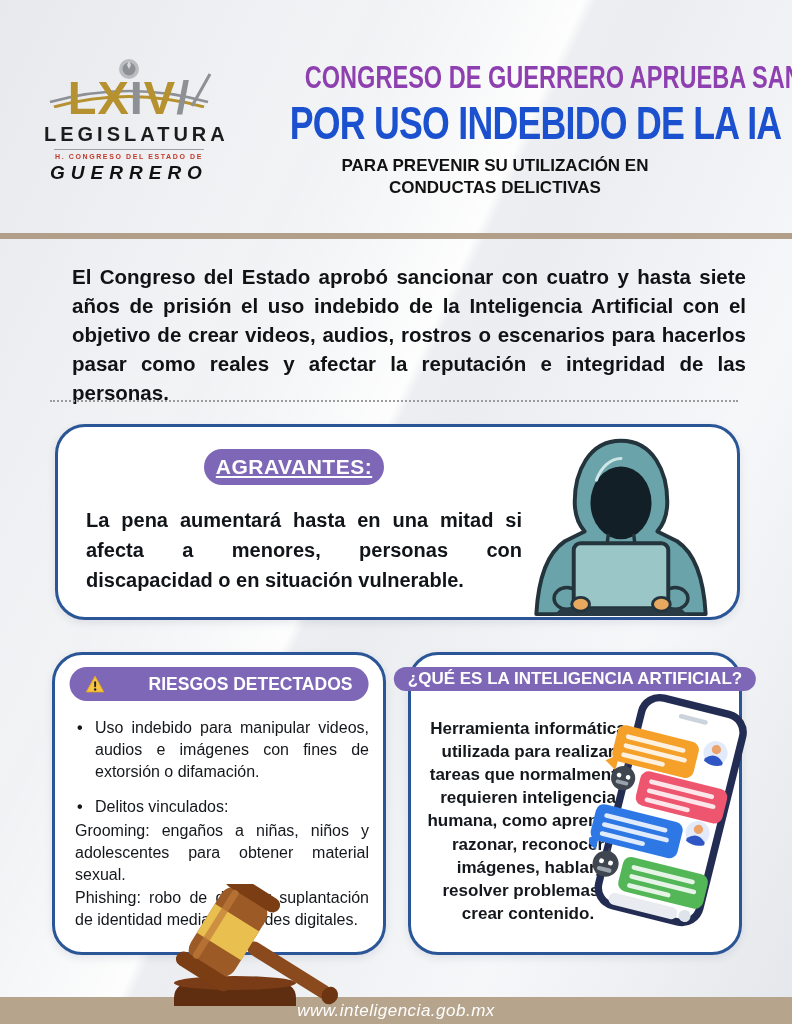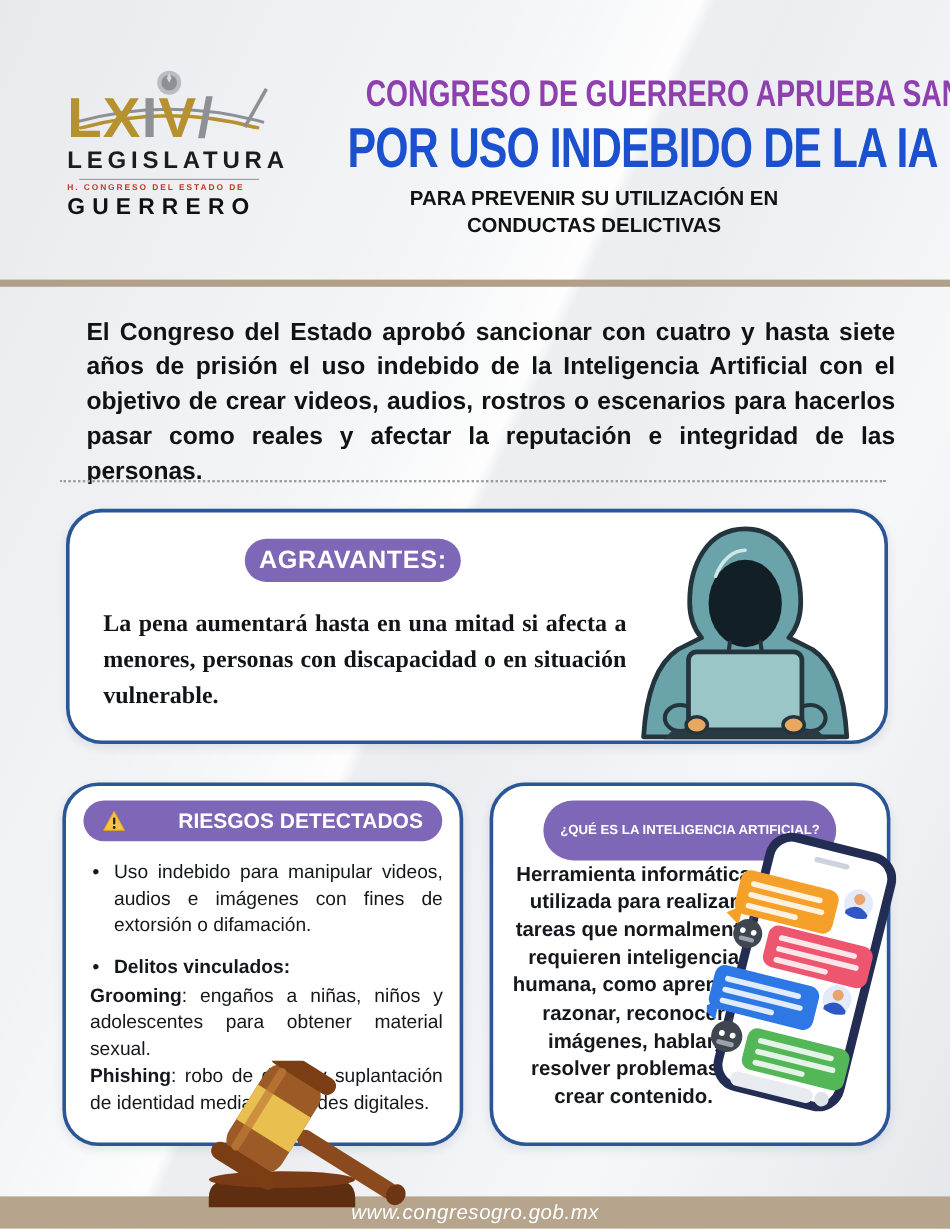--- a/index.html
+++ b/index.html
@@ -5,59 +5,59 @@
   * { margin:0; padding:0; box-sizing:border-box; }
   html,body { width:792px; }
   body { font-family:"Liberation Sans", sans-serif; color:#17191d; }
   .page {
     position:relative; width:792px; height:1024px; overflow:hidden;
     background:
       linear-gradient(115deg, rgba(255,255,255,0) 30%, rgba(255,255,255,.9) 46%, rgba(255,255,255,0) 47%),
       linear-gradient(115deg, #e7e9ec 0%, #f2f3f5 28%, #ebedf0 52%, #f6f7f9 74%, #e4e7eb 100%);
   }
   
-  .logo { position:absolute; left:56px; top:56px; width:170px; text-align:left; }
+  .logo { position:absolute; left:44px; top:56px; width:170px; text-align:center; }
   .logo .seal { display:block; margin:0 auto 0; }
   .logo .arc { display:block; margin:-20px auto -34px; }
   .lxiv { font-size:47px; font-weight:bold; letter-spacing:1px; line-height:1; }
   .lxiv .gold { color:#b5912f; } .lxiv .gray { color:#8d9094; }
   .lxiv .slash { color:#8d9094; font-weight:bold; }
   .legislatura { font-size:20px; font-weight:bold; letter-spacing:4px; color:#1c1c1c; margin-top:2px; }
   .logo hr { border:none; border-top:1px solid #9aa0a6; margin:3px 10px; }
   .congreso-de { font-size:7px; font-weight:bold; letter-spacing:1.6px; color:#c0392b; }
-  .guerrero { font-size:19px; font-weight:bold; letter-spacing:6px; color:#111; margin-top:2px; }
+  .guerrero { font-size:19px; font-weight:bold; letter-spacing:6px; color:#111; margin-top:2px;font-style:italic; }
   .titles { position:absolute; left:212px; top:60px; width:566px; text-align:center; }
   .condensed { display:inline-block; transform:scaleX(.76); transform-origin:center; white-space:nowrap; }
   .title-top { font-size:31px; font-weight:bold; color:#8e3fb0; line-height:1.15; }
   .title-main { font-size:47px; font-weight:bold; color:#1b50cf; letter-spacing:-1px; line-height:1.05; margin-top:2px; }
   .subtitle { width:400px; margin:8px auto 0; font-size:17px; font-weight:bold; color:#121212; line-height:1.3;text-align:center; }
   .tan-rule { position:absolute; left:0; top:233px; width:792px; height:6px; background:#b19f8a; }
   
   .intro { position:absolute; left:72px; top:262px; width:674px;
     font-size:20.5px; font-weight:bold; line-height:1.42; text-align:justify; color:#101214; }
   .dotted-divider { position:absolute; left:50px; top:400px; width:688px; border-top:2px dotted #9b9b9b; }
   
   .card { position:absolute; background:#fff; border:3px solid #2a5596; border-radius:30px;
     box-shadow:0 3px 8px rgba(30,50,90,.10); }
   .pill { display:inline-flex; align-items:center; justify-content:center; gap:7px;
     background:#7e67b6; color:#fff; font-weight:bold; border-radius:999px; }
   .card-agravantes { left:55px; top:424px; width:685px; height:196px; }
-  .agr-pill { position:absolute; left:146px; top:22px; width:180px; height:36px; font-size:21px; letter-spacing:.5px; }
+  .agr-pill { position:absolute; left:146px; top:22px; width:180px; height:36px; font-size:21px; letter-spacing:.5px;text-decoration:underline; }
   .agr-text { position:absolute; left:28px; top:78px; width:436px;
-    font-size:20px; font-weight:bold; line-height:1.5; text-align:justify; color:#111418;font-family:Liberation Serif, serif; }
+    font-size:20px; font-weight:bold; line-height:1.5; text-align:justify; color:#111418; }
   .hacker { position:absolute; right:12px; top:2px; }
   .card-riesgos { left:52px; top:652px; width:334px; height:303px; }
   .rsg-pill { position:absolute; left:50%; transform:translateX(-50%); top:12px; height:34px; padding:0 16px; font-size:17.5px; white-space:nowrap;gap:44px; }
   .rsg-body { position:absolute; left:20px; top:62px; width:294px; font-size:16px; line-height:1.38; text-align:justify; color:#14171b; }
   .rsg-body ul { list-style:none; }
   .rsg-body li { padding-left:20px; position:relative; margin-bottom:13px; }
   .rsg-body li .bullet-dot { position:absolute; left:2px; top:0; font-weight:bold; }
-  .rsg-body b { font-weight:bold; }
+  .rsg-body b { font-weight:normal; }
   .card-ia { left:408px; top:652px; width:334px; height:303px; }
-  .ia-pill { position:absolute; left:50%; transform:translateX(-50%); top:12px; height:50px; padding:0 14px; font-size:11px; white-space:nowrap; }
+  .ia-pill { position:absolute; left:50%; transform:translateX(-50%); top:12px; height:24px; padding:0 14px; font-size:17px; white-space:nowrap; }
   .ia-text { position:absolute; left:12px; top:62px; width:210px; text-align:center;
     font-size:17px; font-weight:bold; line-height:1.36; color:#14171b; }
   .phone { position:absolute; right:-8px; top:36px; }
   .gavel { position:absolute; left:146px; top:884px; z-index:5; }
   
   .footer-bar { position:absolute; left:0; bottom:0; width:792px; height:27px; background:#b6a48d;
     display:flex; align-items:center; justify-content:center; }
   .footer-url { color:#fff; font-size:17px; font-style:italic; letter-spacing:.5px; }
 </style>
 </head>
@@ -201,16 +201,16 @@
       <ellipse cx="120" cy="0" rx="8" ry="9" fill="#6d3511"></ellipse>
       <rect x="-26" y="-44" width="52" height="88" rx="16" fill="#9c5a26"></rect>
       <rect x="-26" y="-17" width="52" height="34" fill="#e9c04f"></rect>
       <rect x="-31" y="-54" width="62" height="15" rx="7.5" fill="#7a3d14"></rect>
       <rect x="-31" y="39" width="62" height="15" rx="7.5" fill="#7a3d14"></rect>
       <rect x="-18" y="-40" width="7" height="80" rx="3.5" fill="#c07a3a" opacity=".7"></rect>
     </g>
   </svg>
 
   <div class="footer-bar">
-    <span class="footer-url">www.congresogro.gob.mx</span>
+    <span class="footer-url">www.inteligencia.gob.mx</span>
   </div>
 
 </div>
 
 </body></html>

